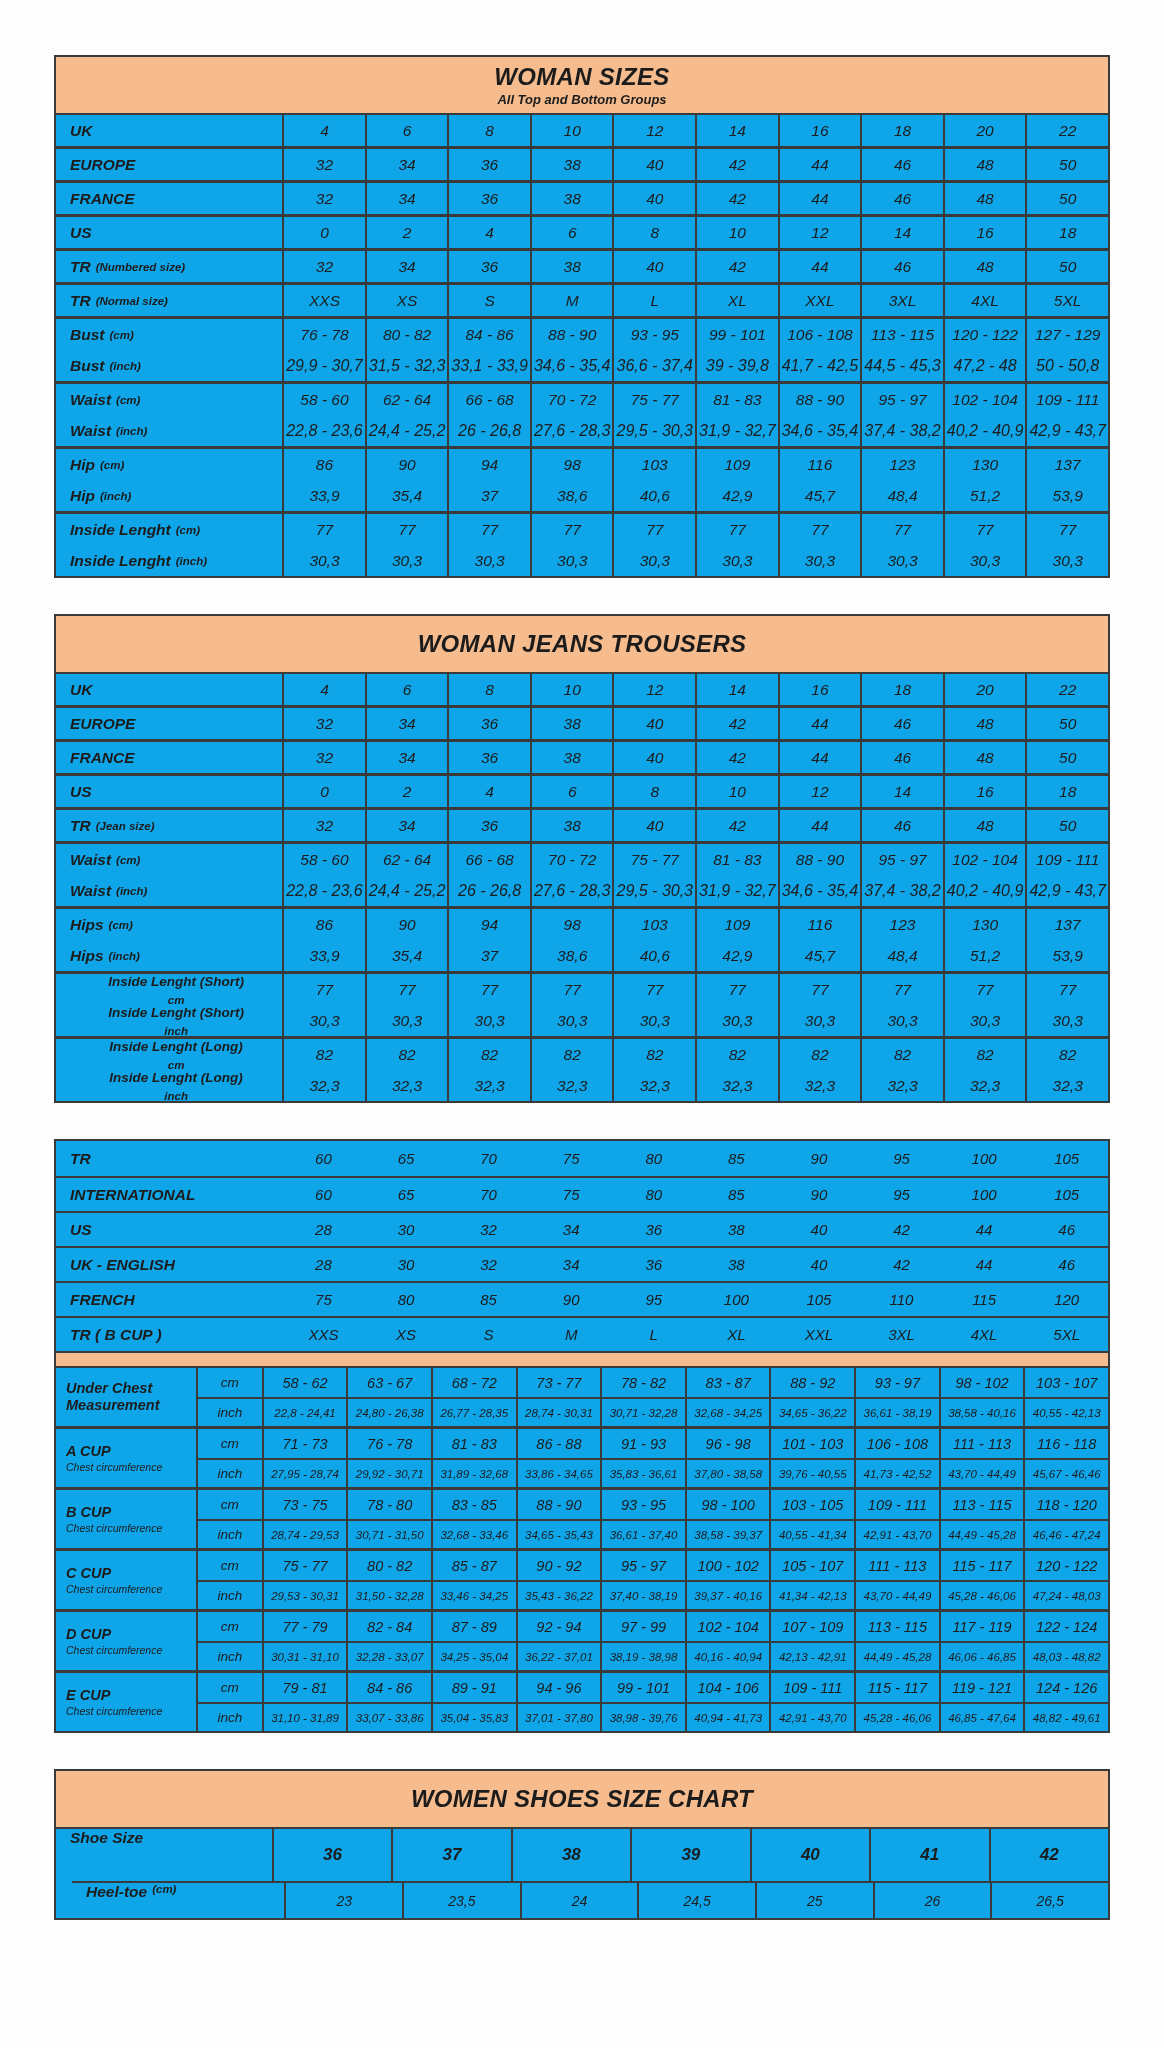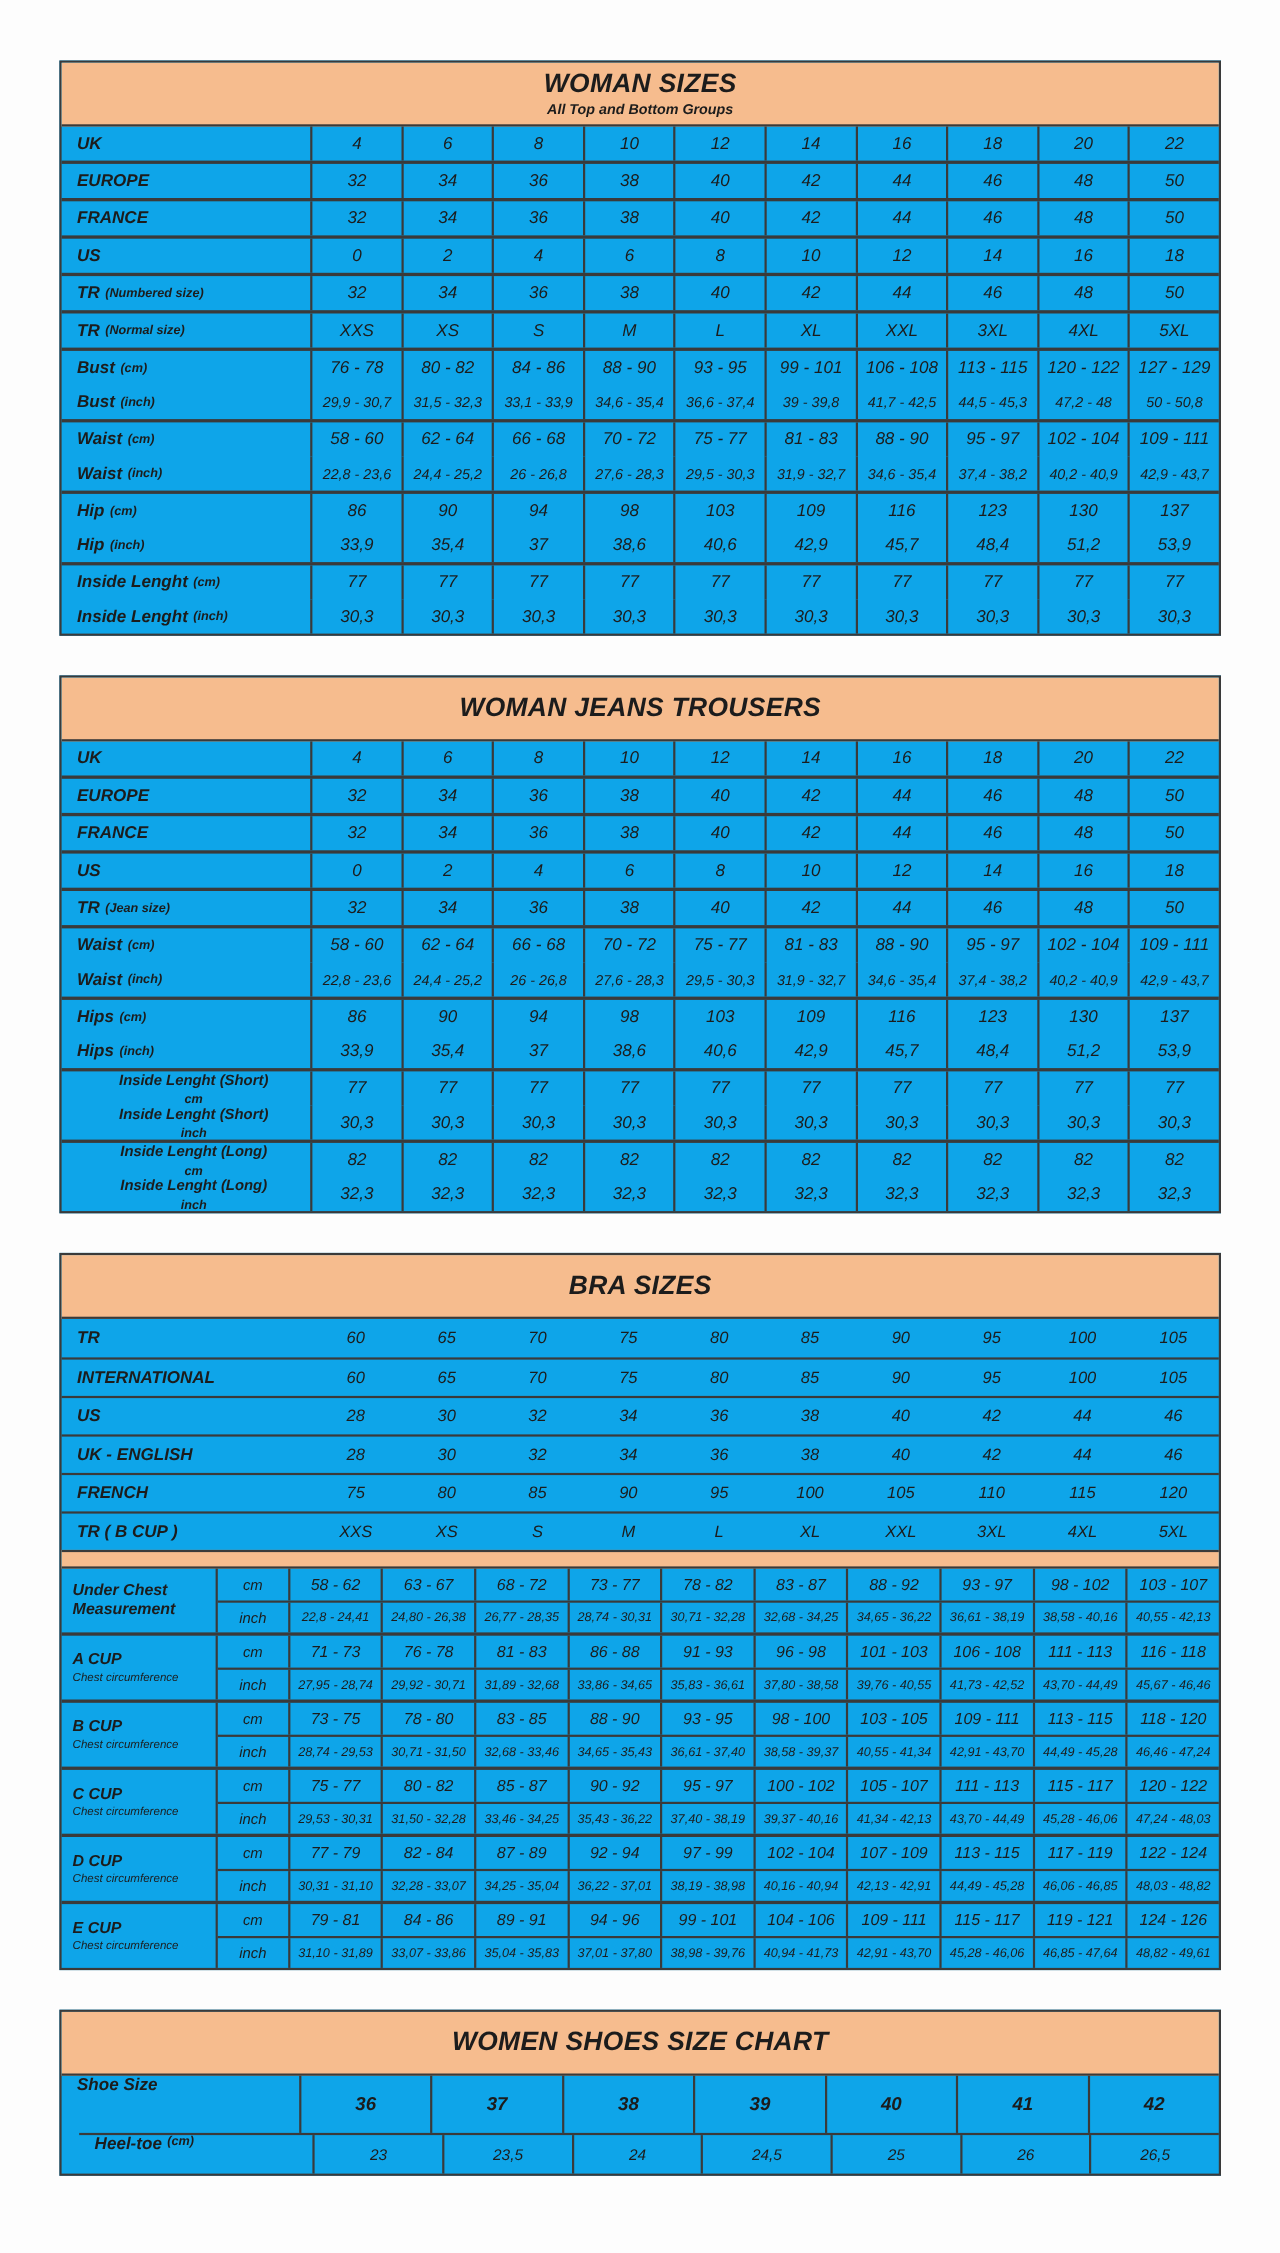--- a/index.html
+++ b/index.html
@@ -38,21 +38,21 @@
     flex: 0 0 21.5%; display: flex; align-items: center;
     padding-left: 14px; gap: 5px; font-weight: bold; font-size: 15.5px;
     white-space: nowrap;
   }
   .size-row.lblsmall .lbl { font-size: 13.5px; flex-direction: column; }
   .lbl-unit { font-size: 11.5px; font-weight: bold; }
   .size-row .cell {
     flex: 1; display: flex; align-items: center; justify-content: center;
     border-left: 2px solid var(--border, #3A3A3A); font-size: 15.5px;
   }
-  .size-row.small .cell { font-size: 13px; }
+  .size-row.small .cell { font-size: 16px; }
 
   
   .band-row { display: flex; align-items: stretch; height: 35px; }
   .band-row + .band-row { border-top: 2.5px solid var(--border, #3A3A3A); }
   .band-row .lbl {
     flex: 0 0 21.5%; display: flex; align-items: center;
     padding-left: 14px; font-weight: bold; font-size: 15.5px; white-space: nowrap;
   }
   .band-row .cell {
     flex: 1; display: flex; align-items: center; justify-content: center;
@@ -579,23 +579,20 @@
             <div class="cell">32,3</div>
             <div class="cell">32,3</div>
             <div class="cell">32,3</div>
             <div class="cell">32,3</div>
           </div>
         </div>
       </div>
   </section>
 
   <section class="tbl">
-    <div class="thead">
-      <div class="ttitle">BRA SIZES</div>
-    </div>
     <div id="bra-band">
         <div class="band-row">
           <div class="lbl">TR</div>
           <div class="cell">60</div>
           <div class="cell">65</div>
           <div class="cell">70</div>
           <div class="cell">75</div>
           <div class="cell">80</div>
           <div class="cell">85</div>
           <div class="cell">90</div>

